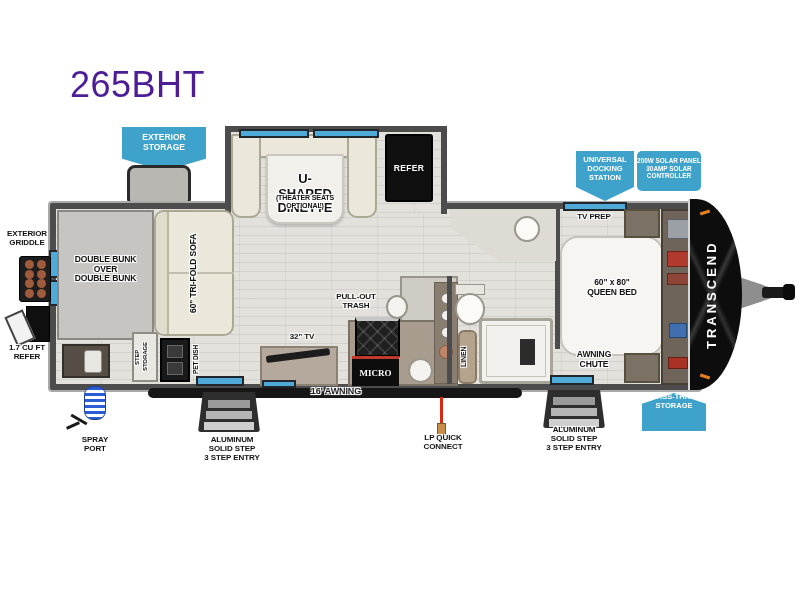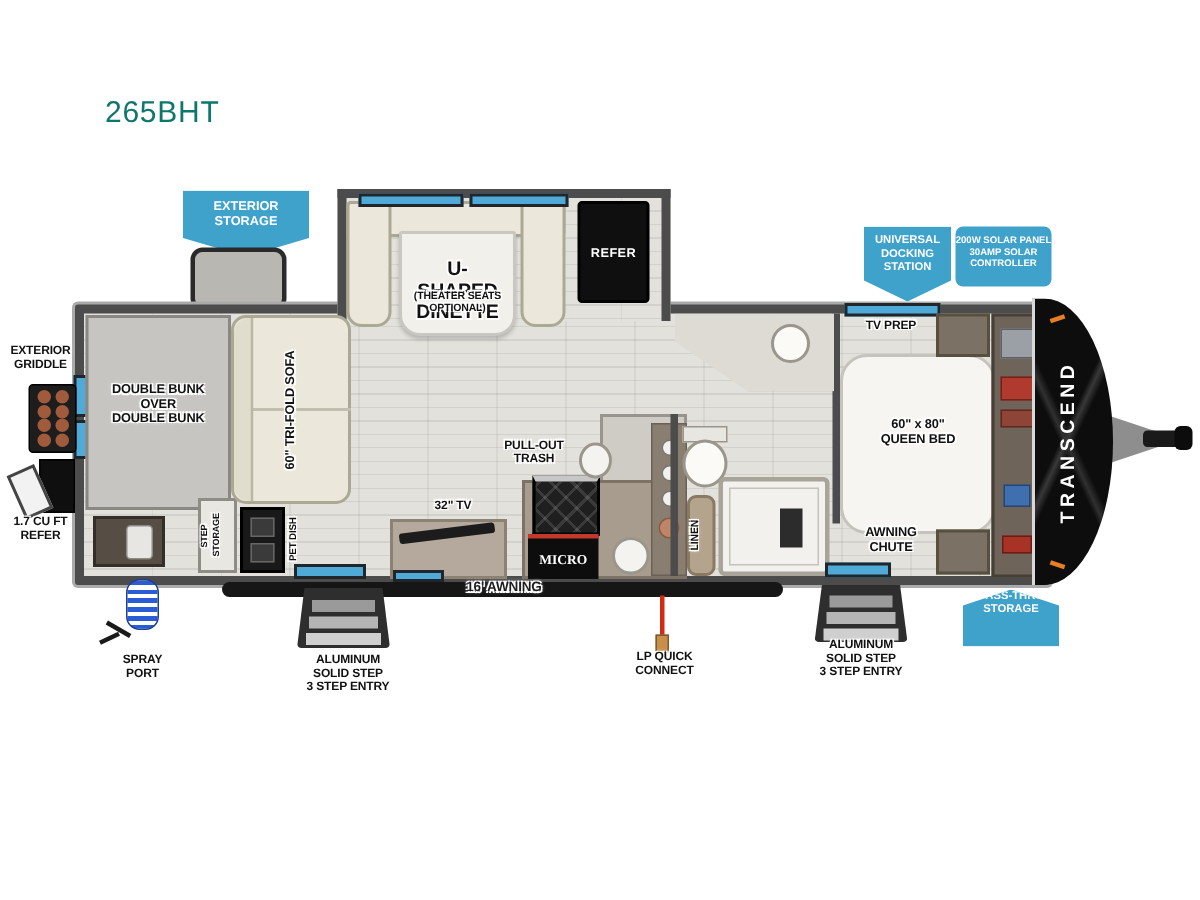--- a/index.html
+++ b/index.html
@@ -26,21 +26,21 @@
   .rbox{border-radius:5px;padding-top:6px;}
   .window{background:#4faad8;border:2px solid #20262b;}
   .cream{background:#ebe8db;border:2px solid #aba894;}
   .whitebox{background:#f6f5f1;border:2px solid #c5c3bb;}
 </style>
 </head>
 <body>
 
 <div class="canvas">
 
-  <div class="abs" style="left:70px;top:64px;font-size:20px;color:#0f766e;letter-spacing:0.5px;">265BHT</div>
+  <div class="abs" style="left:70px;top:64px;font-size:36px;color:#4c1d95;letter-spacing:0.5px;">265BHT</div>
 
   <div class="callout pt-down" style="left:122px;top:127px;width:84px;height:44px;font-size:8.5px;">EXTERIOR
 STORAGE</div>
   <div class="callout pt-down" style="left:576px;top:151px;width:58px;height:50px;font-size:7.5px;">UNIVERSAL
 DOCKING
 STATION</div>
   <div class="callout rbox" style="left:637px;top:151px;width:64px;height:40px;font-size:6.4px;">200W SOLAR PANEL
 30AMP SOLAR
 CONTROLLER</div>
 

